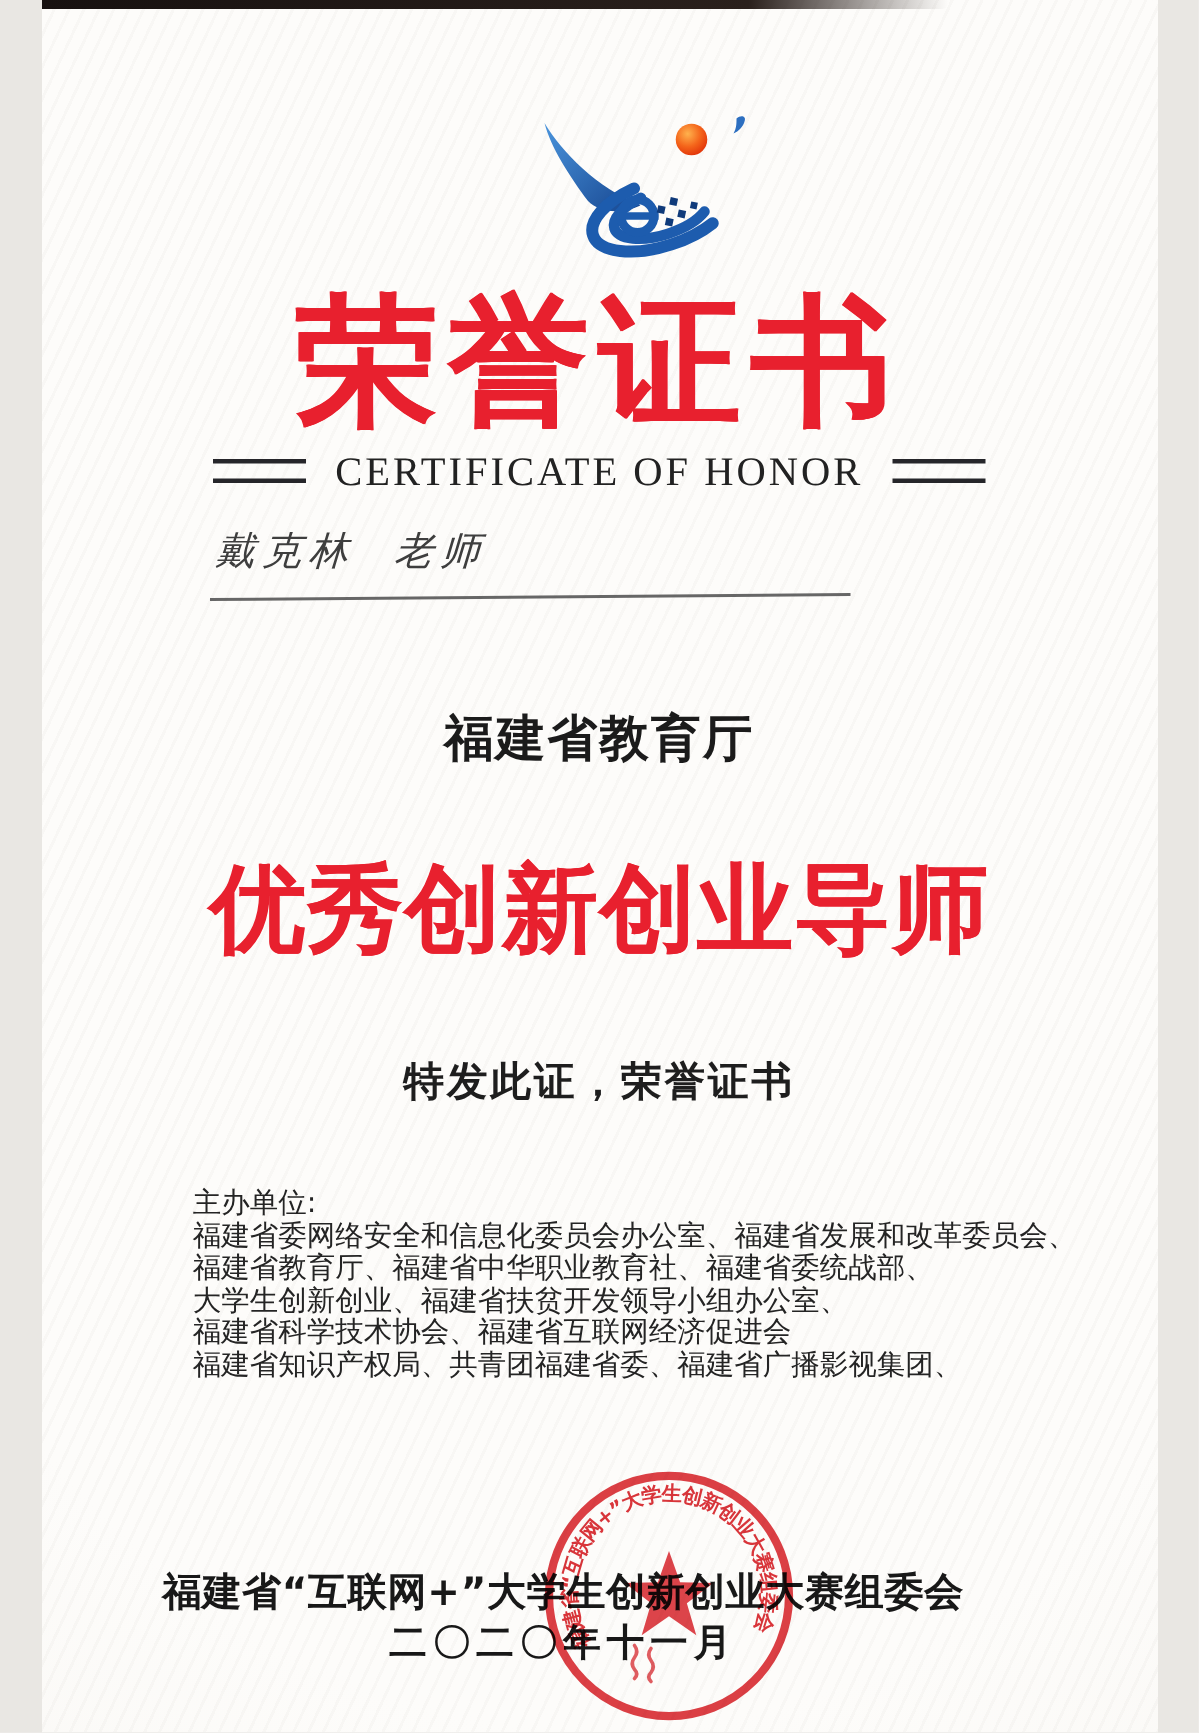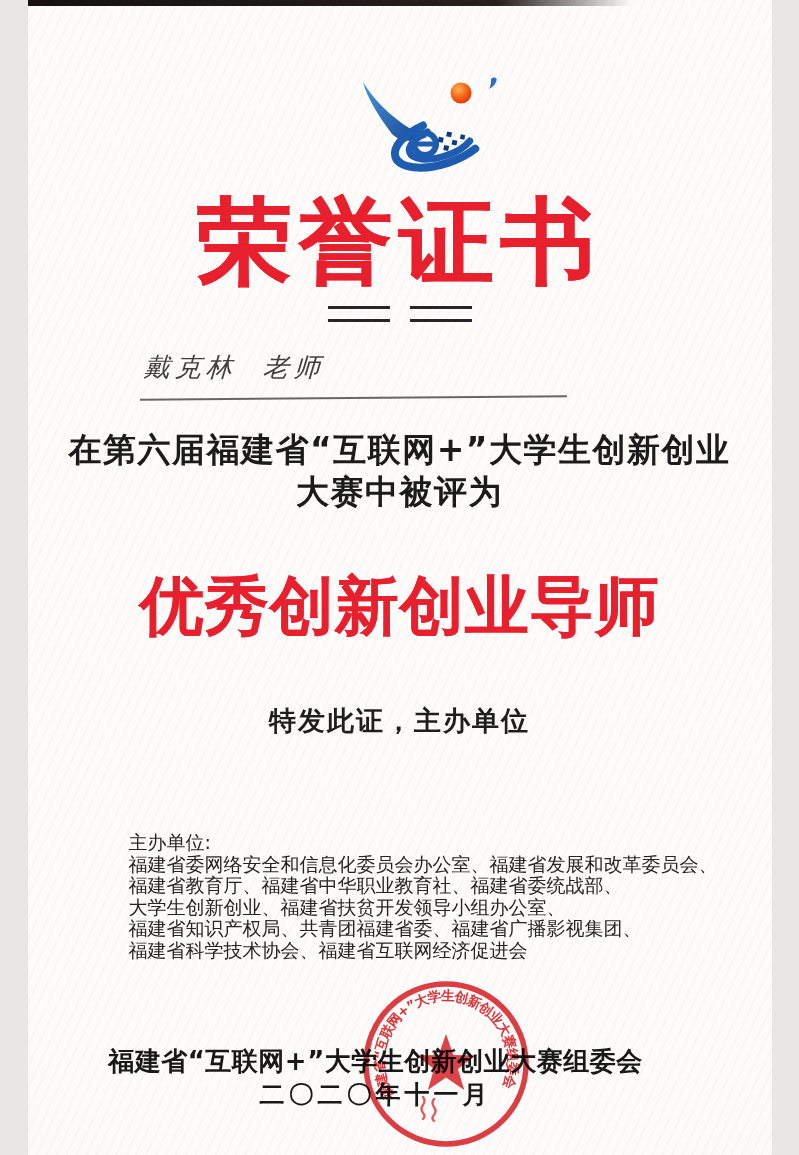--- a/index.html
+++ b/index.html
@@ -67,21 +67,21 @@
     text-shadow:0.5px 0 0 #e8202e;white-space:nowrap;font-family:Liberation Serif, serif;
   }
 
   .closing{
     position:absolute;left:0;right:0;top:703px;text-align:center;
     font-size:27px;font-weight:600;letter-spacing:2px;color:#1e1e1e;white-space:nowrap;
   }
 
   .organizers{
     position:absolute;left:101px;top:792px;right:60px;
-    font-size:19px;line-height:21.5px;font-weight:500;color:#242424;margin-top:40px;
+    font-size:19px;line-height:21.5px;font-weight:500;color:#242424;
   }
   .org-label{white-space:nowrap;}
   .org-line{white-space:nowrap;}
 
   .committee{
     position:absolute;left:0;right:48px;top:1044px;text-align:center;
     font-size:26px;font-weight:700;letter-spacing:0.5px;color:#181818;white-space:nowrap;
   }
   .date{
     position:absolute;left:0;right:48px;top:1078px;text-align:center;
@@ -131,43 +131,43 @@
       <rect x="92" y="76" width="5" height="5"></rect>
       <rect x="85" y="69" width="5" height="5"></rect>
       <rect x="106" y="62" width="4.5" height="4.5"></rect>
     </g>
   </svg>
 
   <div class="title-cn">荣誉证书</div>
 
   <div class="title-en-row">
     <span class="dbl-line"></span>
+    <span class="title-en">CERTIFICATE OF HONOR</span>
     <span class="dbl-line"></span>
   </div>
 
   <div class="recipient">
     <span>戴克林</span><span class="suffix">老师</span>
   </div>
   <div class="recipient-underline"></div>
 
-  <div class="body-line l1">在第六届福建省“互联网+”大学生创新创业</div>
-  <div class="body-line l2">大赛中被评为</div>
+  <div class="body-line l2">福建省教育厅</div>
 
   <div class="award">优秀创新创业导师</div>
 
-  <div class="closing">特发此证，主办单位</div>
+  <div class="closing">特发此证，荣誉证书</div>
 
   <div class="organizers">
     <div class="org-label">主办单位:</div>
     <div>
         <div class="org-line">福建省委网络安全和信息化委员会办公室、福建省发展和改革委员会、</div>
         <div class="org-line">福建省教育厅、福建省中华职业教育社、福建省委统战部、</div>
         <div class="org-line">大学生创新创业、福建省扶贫开发领导小组办公室、</div>
+        <div class="org-line">福建省科学技术协会、福建省互联网经济促进会</div>
         <div class="org-line">福建省知识产权局、共青团福建省委、福建省广播影视集团、</div>
-        <div class="org-line">福建省科学技术协会、福建省互联网经济促进会</div>
       </div>
   </div>
 
   <div class="committee">福建省“互联网+”大学生创新创业大赛组委会</div>
   <div class="date">二〇二〇年十一月</div>
 
   <svg class="seal" viewBox="0 0 190 190" xmlns="http://www.w3.org/2000/svg" aria-hidden="true">
     <defs>
       <path id="sealTextArc" d="M 43,127 A 62,62 0 1 1 147,127" fill="none"></path>
     </defs>

